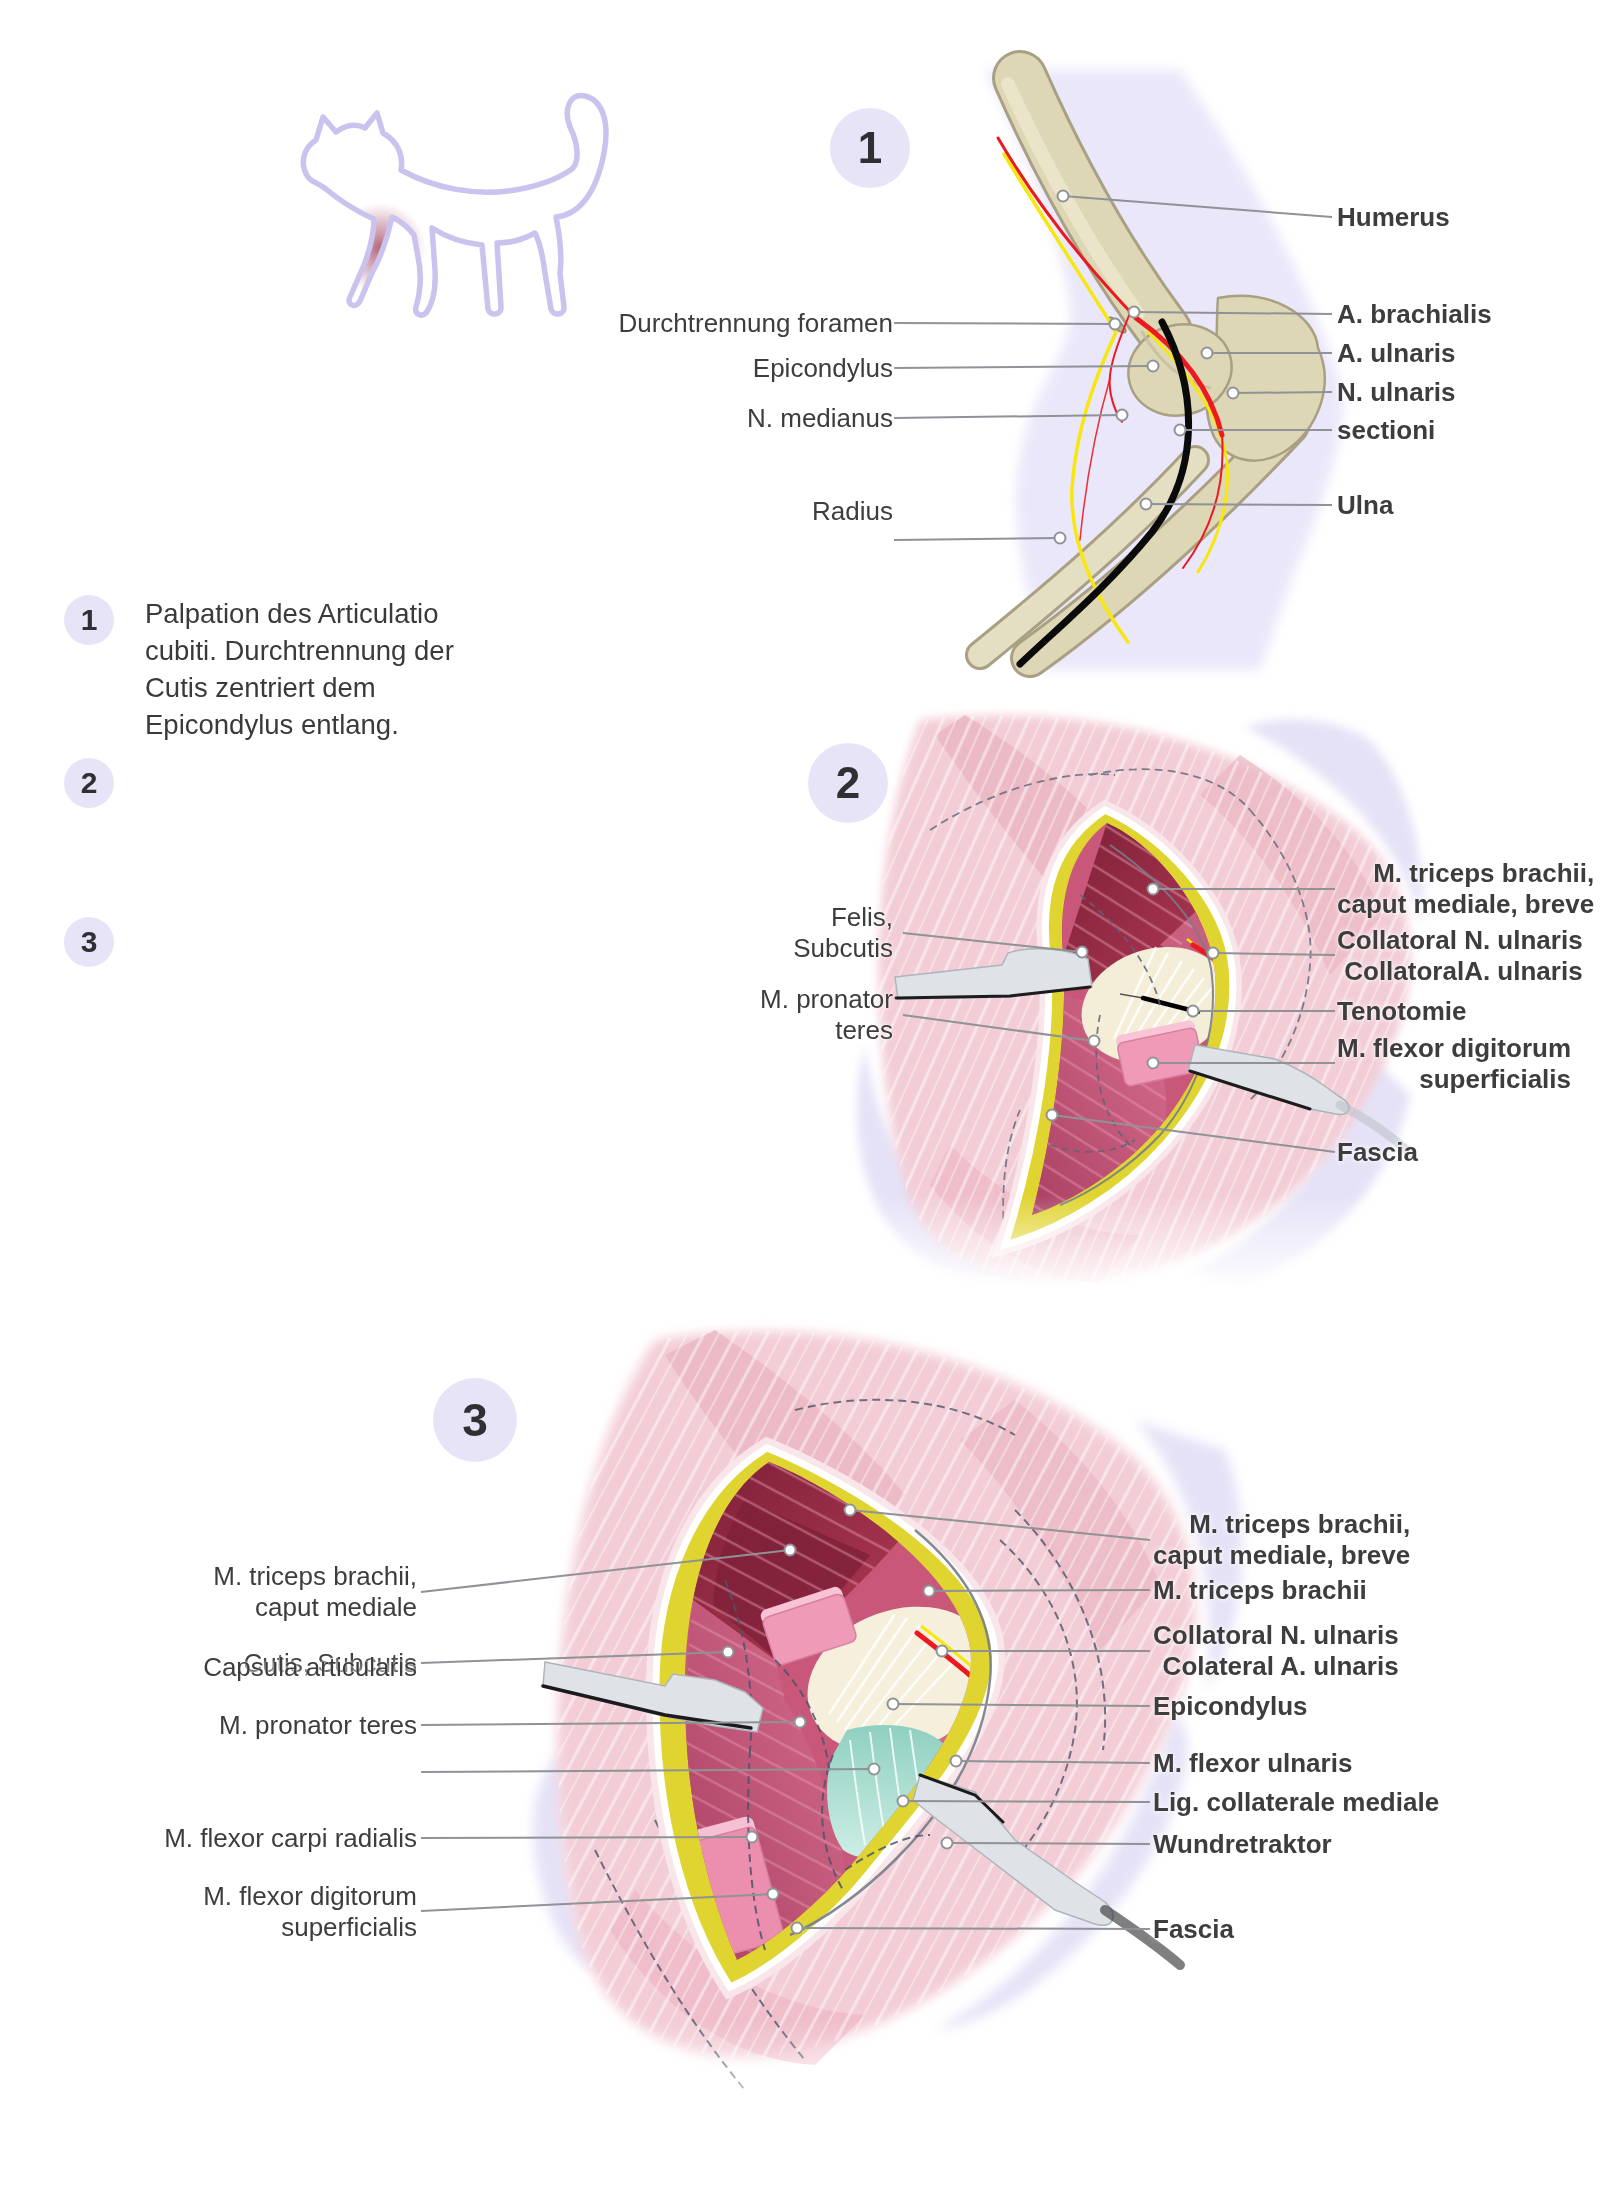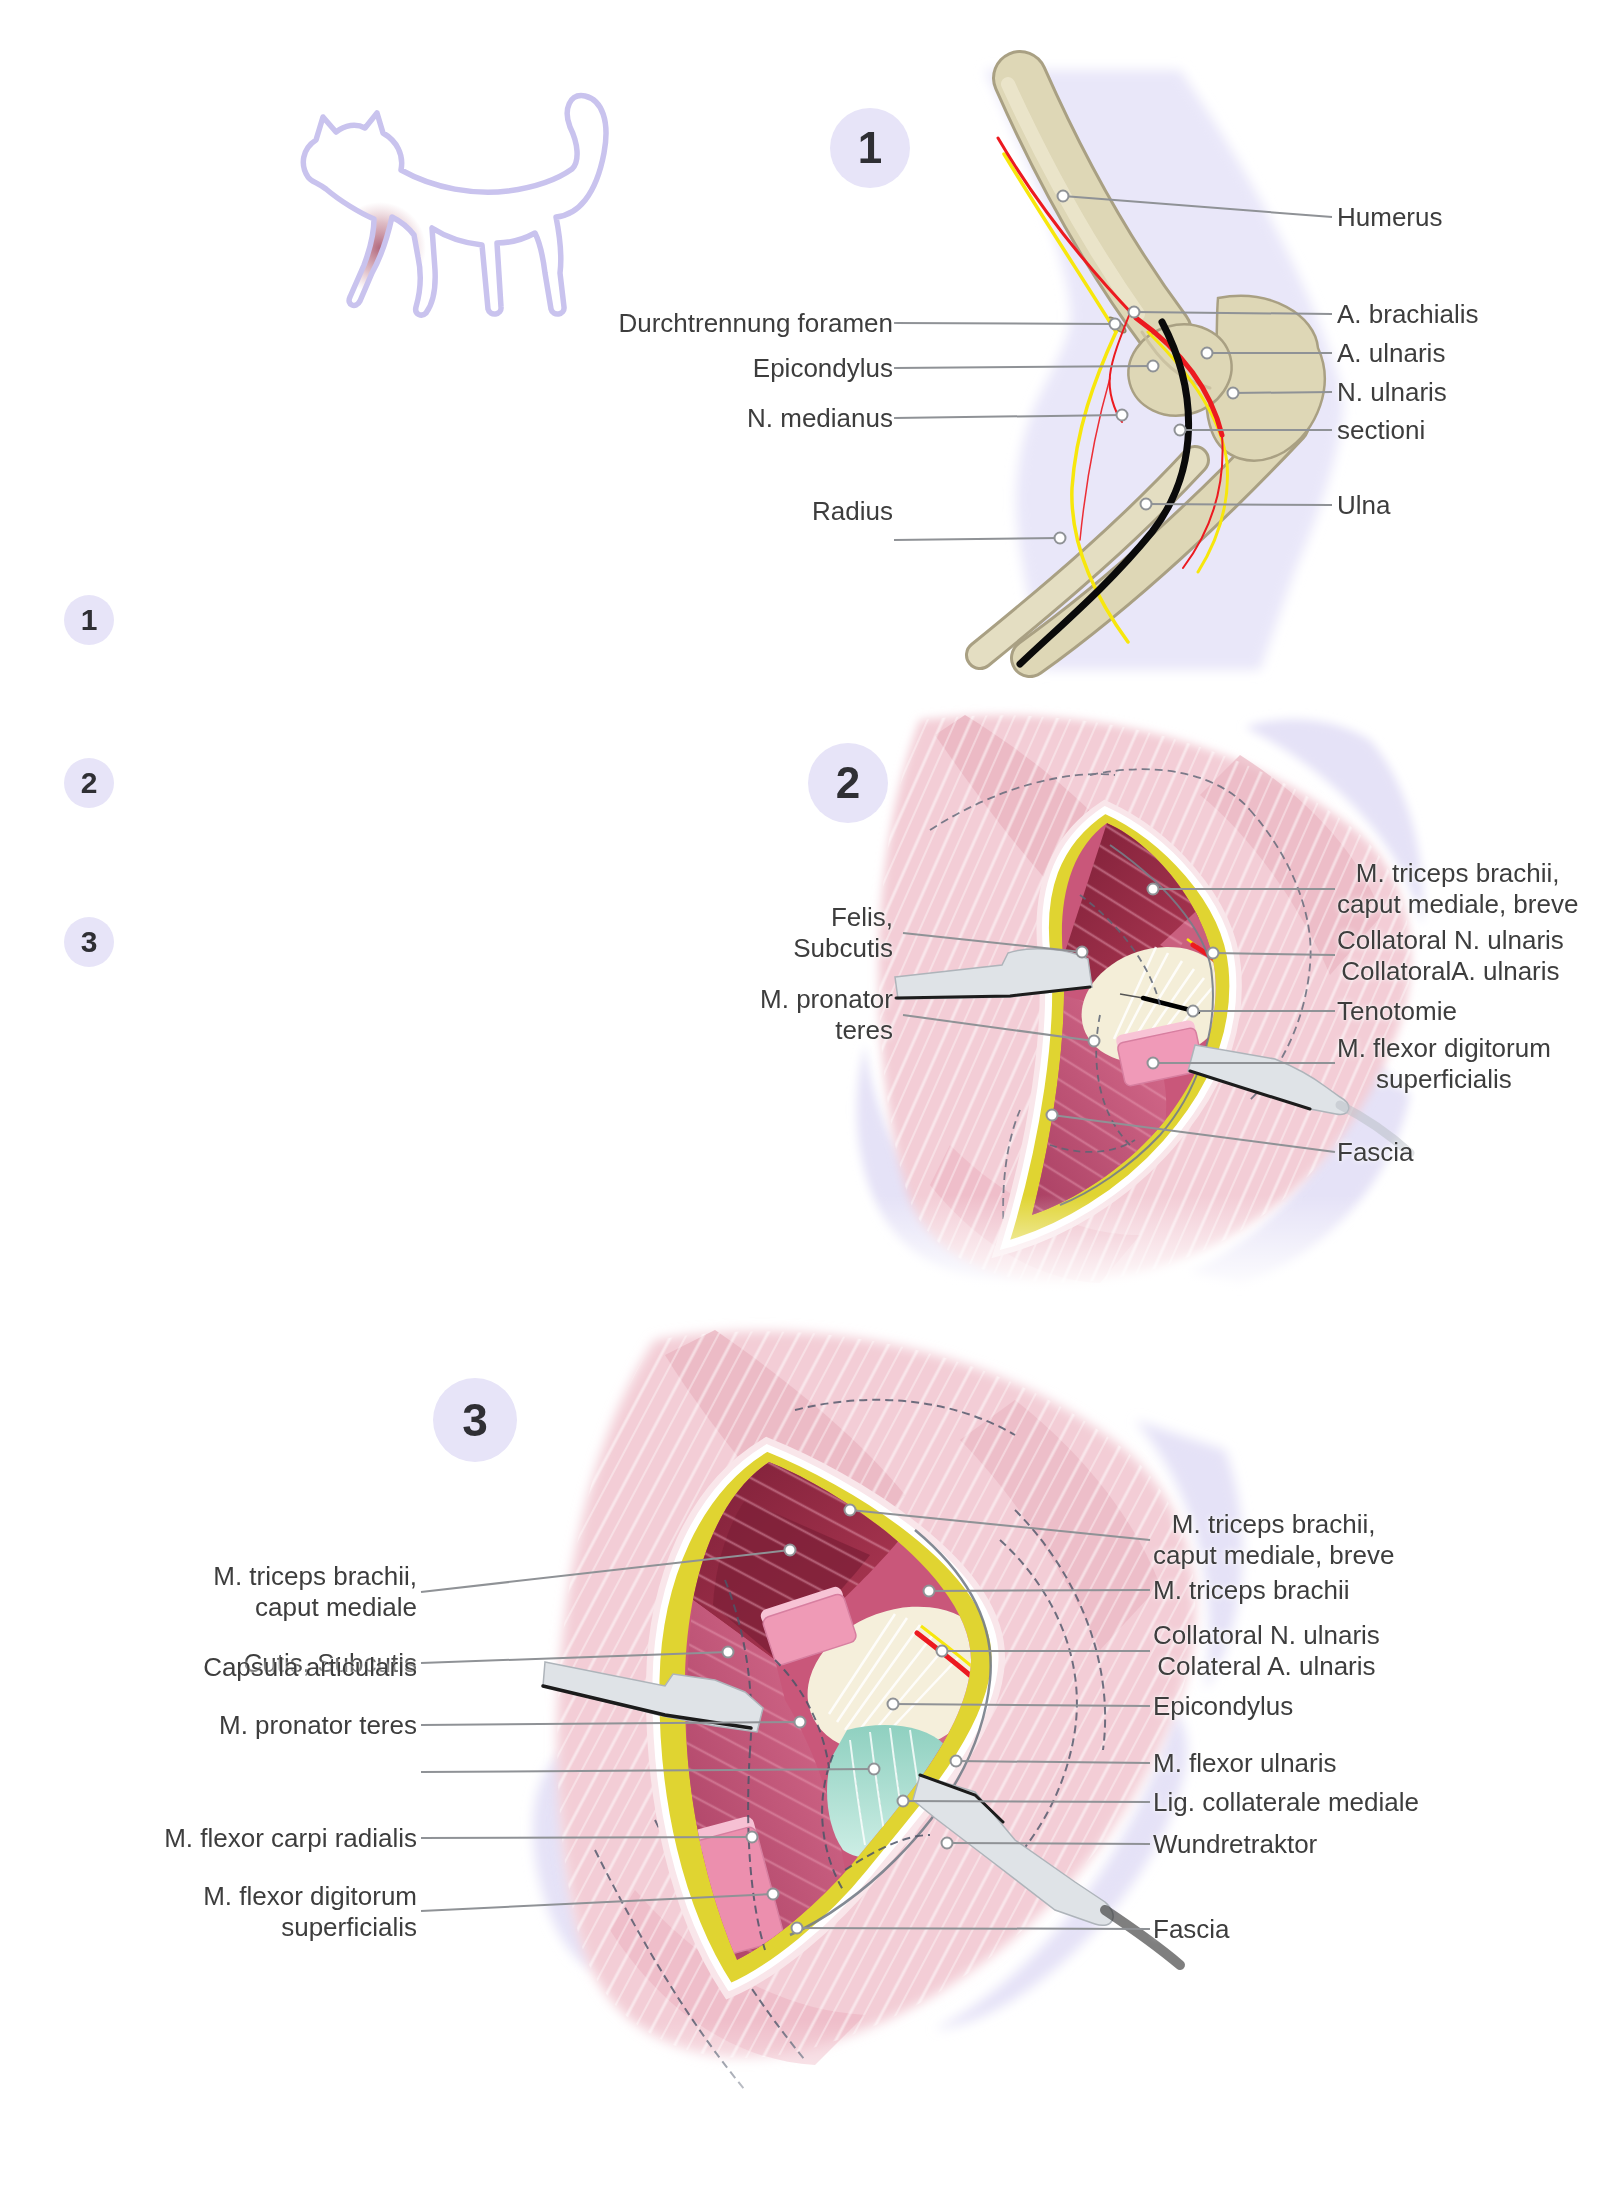--- a/index.html
+++ b/index.html
@@ -12,21 +12,21 @@
   .step-text{font-size:27.5px;line-height:37px;color:#3a3a3a;}
   .badge{position:absolute;background:#e7e4f8;border-radius:50%;
          display:flex;align-items:center;justify-content:center;
          color:#2f2f34;font-weight:bold;}
   .badge.small{width:50px;height:50px;font-size:30px;}
   .badge.big{width:80px;height:80px;font-size:44px;}
   .badge.big3{width:84px;height:84px;font-size:46px;}
   .lbl{position:absolute;font-size:26px;line-height:31px;color:#3d3d3d;
        white-space:pre-line;text-shadow:0 0 6px #fff,0 0 2px #fff;}
   .lbl-r{text-align:right;}
-  .lbl-l{text-align:center;}
+  .lbl-l{text-align:right;font-weight:bold;}
   svg{position:absolute;overflow:visible;}
 </style>
 </head>
 <body>
 
 <div class="page">
 
   <svg class="abs" style="left:280px;top:65px" width="370" height="265" viewBox="0 0 370 265">
     <defs>
       <radialGradient id="blushG" cx="50%" cy="50%" r="50%">
@@ -65,20 +65,24 @@
              L265,208 C263,192 260,178 255,168 C244,174 230,178 217,178 L221,242
              C222,250 210,252 208,244 L202,180 C184,178 166,172 152,163 L155,205
              C156,225 152,240 146,248 C142,252 134,250 136,242 C140,228 142,210 138,192
              L134,170 C128,162 120,156 112,152 C108,170 102,190 92,208 L80,236
              C76,244 66,240 70,232 L84,200 C90,184 94,168 94,154 C80,148 60,136 46,124
              C38,118 30,116 28,112 Z"></path>
   </svg>
 
 
   <div class="badge small" style="left:64px;top:595px">1</div>
+  <div class="abs step-text pre" style="left:145px;top:595px">Palpation des Articulatio
+cubiti. Durchtrennung der
+Cutis zentriert dem
+Epicondylus entlang.</div>
 
   <div class="badge small" style="left:64px;top:758px">2</div>
 
   <div class="badge small" style="left:64px;top:917px">3</div>
 
   <svg style="left:880px;top:70px" width="460" height="600" viewBox="0 0 460 600">
     <defs>
       <filter id="soft1" x="-20%" y="-20%" width="140%" height="140%">
         <feGaussianBlur stdDeviation="6"></feGaussianBlur>
       </filter>

